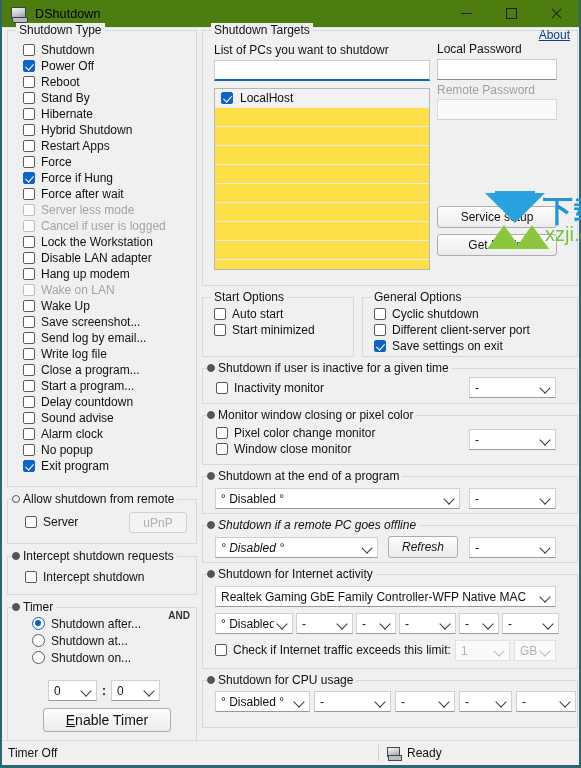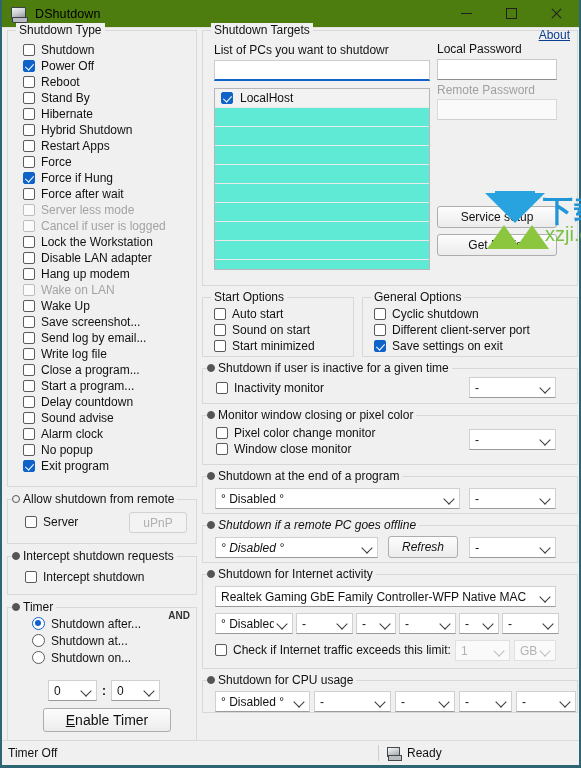--- a/index.html
+++ b/index.html
@@ -117,21 +117,21 @@
     flex:0 0 14px;height:14px;position:relative;margin-left:2px;
   }
   .chev:before{
     content:"";position:absolute;left:2px;top:3px;width:7px;height:7px;
     border:solid #3a3a3a;border-width:0 1.3px 1.3px 0;transform:rotate(45deg);
   }
   .combo.dis .chev:before{border-color:#bdbdbd;}
 
   
   .listbox{
-    box-sizing:border-box;background:#5eead4;border:1px solid #b6b6b6;overflow:hidden;position:relative;
+    box-sizing:border-box;background:#fde047;border:1px solid #b6b6b6;overflow:hidden;position:relative;
   }
   .lrow{height:18px;border-bottom:1px solid #eaeaea;display:flex;align-items:center;padding-left:6px;}
   .lrow.sel{background:#f2f2f2;}
   .lrow .cb{margin-right:7px;}
 
   .link{color:#0b3d91;text-decoration:underline;font-size:12px;}
 
   
   .statusbar{
     flex:0 0 24px;height:24px;background:#f0f0f0;border-top:1px solid #dcdcdc;
@@ -408,24 +408,20 @@
         </div>
       </div>
 
       <div style="position:relative;margin-top:11px;height:60px;">
         <div class="gb" style="position:absolute;left:0;top:0;width:152px;height:60px;">
           <div class="gb-title">Start Options</div>
           <div style="padding-left:11px;padding-top:8px;" id="startopts">
               <div class="cb-row">
                 <div class="cb"></div>
                 <span class="cb-lbl">Auto start</span>
-              </div>
-              <div class="cb-row">
-                <div class="cb"></div>
-                <span class="cb-lbl">Sound on start</span>
               </div>
               <div class="cb-row">
                 <div class="cb"></div>
                 <span class="cb-lbl">Start minimized</span>
               </div>
             </div>
         </div>
         <div class="gb" style="position:absolute;left:160px;top:0;width:216px;height:60px;">
           <div class="gb-title">General Options</div>
           <div style="padding-left:11px;padding-top:8px;" id="genopts">
@@ -551,21 +547,21 @@
         <div class="combo dis" style="position:absolute;left:252px;top:65px;width:55px;">
           <span class="cval">1</span>
             <span class="chev"></span>
         </div>
         <div class="combo dis" style="position:absolute;left:311px;top:65px;width:42px;">
           <span class="cval">GB</span>
             <span class="chev"></span>
         </div>
       </div>
 
-      <div class="gb" style="margin-top:11px;height:33px;">
+      <div class="gb" style="margin-top:11px;height:48px;">
         <div class="gb-title withdot">
           <span class="dot filled"></span><span>Shutdown for CPU usage</span>
         </div>
         <div style="position:absolute;left:12px;top:10px;display:flex;gap:4px;" id="cpucombos">
             <div class="combo" style="width: 95px;">
               <span class="cval">° Disabled °</span>
               <span class="chev"></span>
             </div>
             <div class="combo" style="width: 77px;">
               <span class="cval">-</span>

